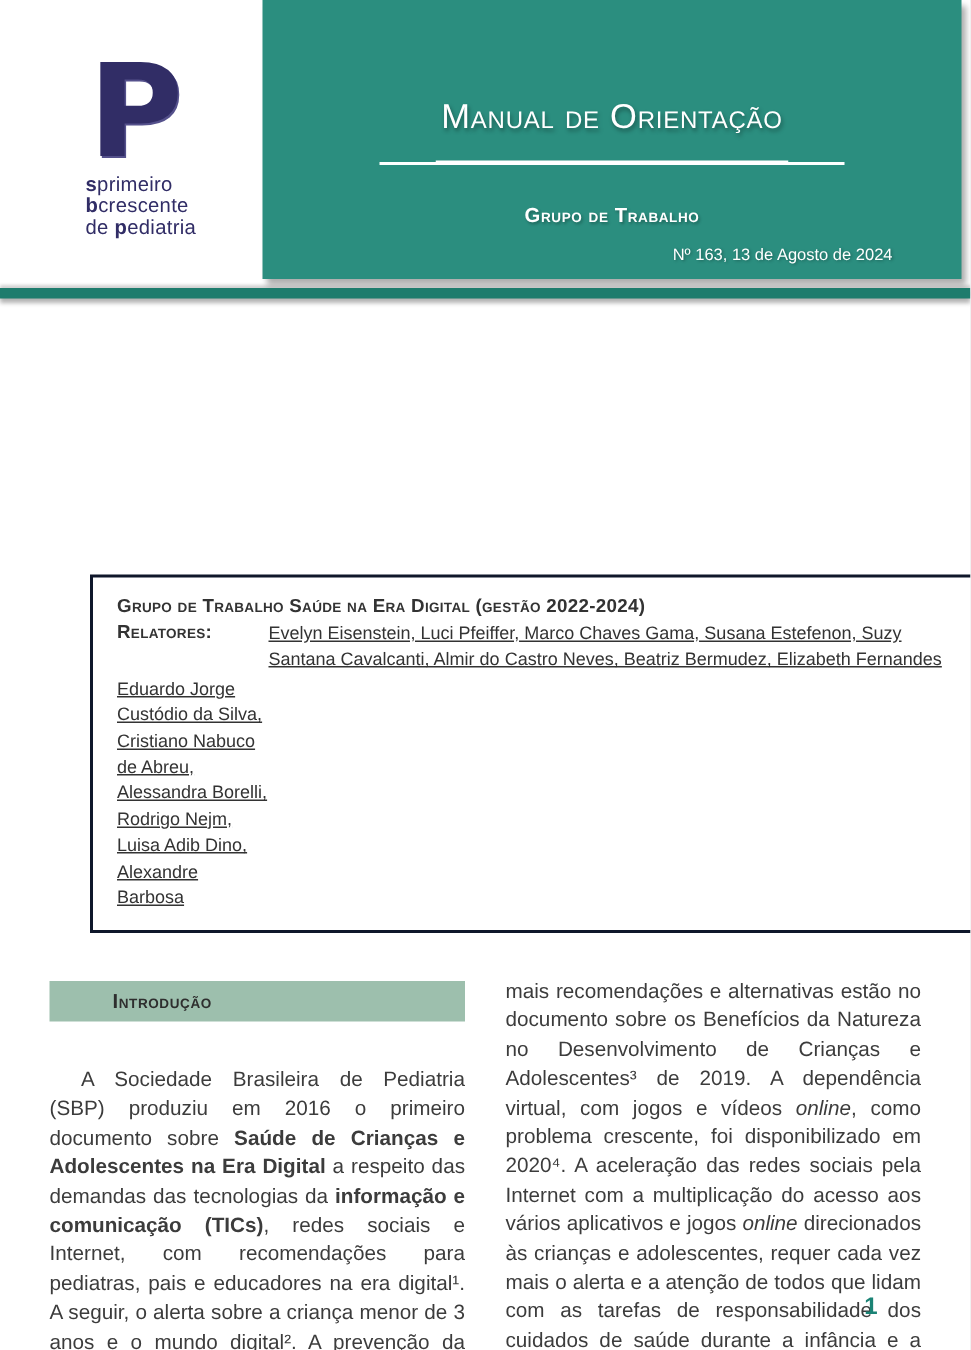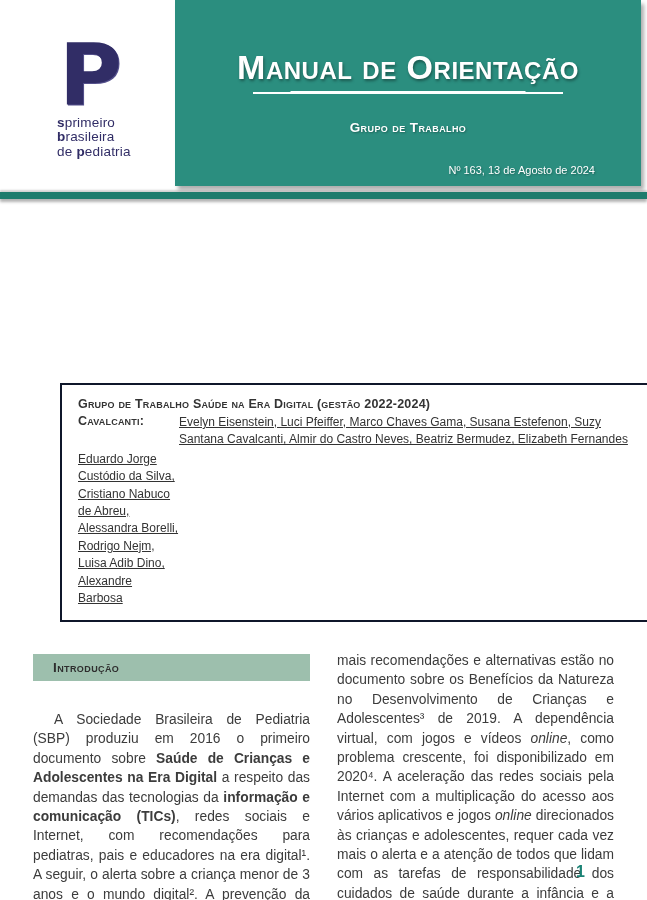--- a/index.html
+++ b/index.html
@@ -33,24 +33,24 @@
   .green-panel {
     position: absolute; left: 175px; top: 0; width: 466px; height: 186px;
     background: #2b8e7f;
     box-shadow: 3px 4px 4px rgba(0,0,0,0.32);
     color: #ffffff;
     text-align: center;
     box-sizing: border-box;
     padding-top: 48px;
   }
   .manual-title {
-    margin: 0;
+    margin: 16px;
     font-variant: small-caps;
-    font-weight: bold;
-    font-size: 34px;
+    font-weight: normal;
+    font-size: 23px;
     letter-spacing: 0.5px;
     text-shadow: 1px 2px 3px rgba(0,0,0,0.38);
   }
   .header-rule { position: relative; width: 310px; height: 4px; margin: 4px auto 0; }
   .header-rule .thin { position: absolute; left: 0; top: 1px; width: 100%; height: 1.5px; background: #ffffff; }
   .header-rule .thick { position: absolute; left: 50%; transform: translateX(-50%); top: 0; width: 235px; height: 3px; background: #ffffff; }
   .subtitle1 {
     margin-top: 25px;
     font-variant: small-caps; font-weight: bold; font-size: 13.5px; letter-spacing: 0.4px;
     text-shadow: 1px 1px 2px rgba(0,0,0,0.3);
@@ -106,21 +106,21 @@
   
   .columns {
     position: absolute; left: 33px; top: 650px; width: 581px;
     display: flex; gap: 27px;
   }
   .col { width: 277px; }
   .intro-band {
     margin-top: 4px;
     height: 27px; line-height: 27px;
     background: #9dbfad;
-    padding-left: 20px; box-sizing: border-box;
+    padding-left: 42px; box-sizing: border-box;
     font-variant: small-caps; font-weight: bold; font-size: 13.5px; letter-spacing: 0.4px;
     color: #2e2e2e;
   }
   .body-par {
     margin: 0;
     font-size: 13.8px; line-height: 19.4px;
     text-align: justify;
     color: #3c3c3c;
   }
   .left-par { margin-top: 29px; text-indent: 21px; }
@@ -136,21 +136,21 @@
 <body>
 
 <div class="page">
 
   <div class="masthead">
 
     <div class="logo">
       <div class="logo-p">P</div>
       <div class="logo-words">
         <div><span class="ini">s</span><span>primeiro</span></div>
-        <div><span class="ini">b</span><span>rasileira</span></div>
+        <div><span class="ini">b</span><span>crescente</span></div>
         <div><span>de </span><span class="ini">p</span><span>ediatria</span></div>
       </div>
     </div>
 
     <div class="green-panel">
       <h1 class="manual-title">Manual de Orientação</h1>
       <div class="header-rule">
         <div class="thin"></div>
         <div class="thick"></div>
       </div>
@@ -158,21 +158,21 @@
       <div class="edition">Nº 163, 13 de Agosto de 2024</div>
     </div>
   </div>
 
   <div class="divider-bar"></div>
 
 
   <div class="credits-box">
     <div class="credits-heading">Grupo de Trabalho Saúde na Era Digital (gestão 2022-2024)</div>
     <div class="credits-grid">
-      <div class="credits-label">Cavalcanti:</div>
+      <div class="credits-label">Relatores:</div>
       <div class="credits-value">Evelyn Eisenstein, Luci Pfeiffer, Marco Chaves Gama, Susana Estefenon, Suzy Santana Cavalcanti, Almir do Castro Neves, Beatriz Bermudez, Elizabeth Fernandes</div>
       <div class="credits-value">Eduardo Jorge Custódio da Silva, Cristiano Nabuco de Abreu, Alessandra Borelli, Rodrigo Nejm, Luisa Adib Dino, Alexandre Barbosa</div>
     </div>
   </div>
 
   <div class="columns">
     <div class="col">
       <div class="intro-band">Introdução</div>
       <p class="body-par left-par"><span>A Sociedade Brasileira de Pediatria (SBP) produziu em 2016 o primeiro documento sobre </span><b>Saúde de Crianças e Adolescentes na Era Digital</b><span> a respeito das demandas das tecnologias da </span><b>informação e comunicação (TICs)</b><span>, redes sociais e Internet, com recomendações para pediatras, pais e educadores na era digital¹. A seguir, o alerta sobre a criança menor de 3 anos e o mundo digital². A prevenção da intoxicação digital com</span></p>
     </div>

